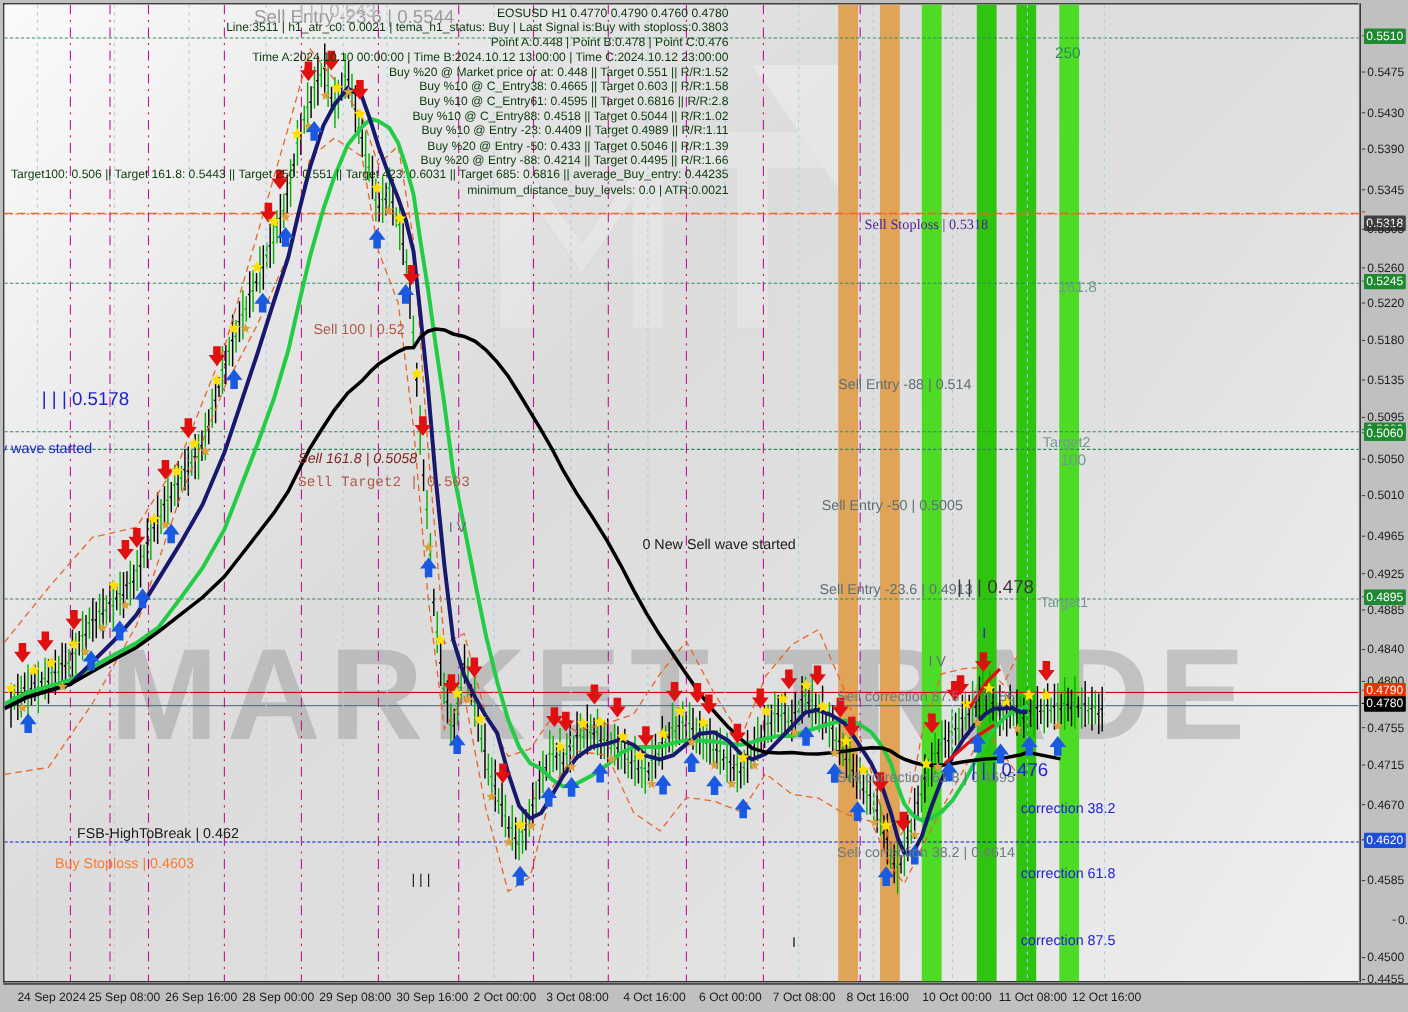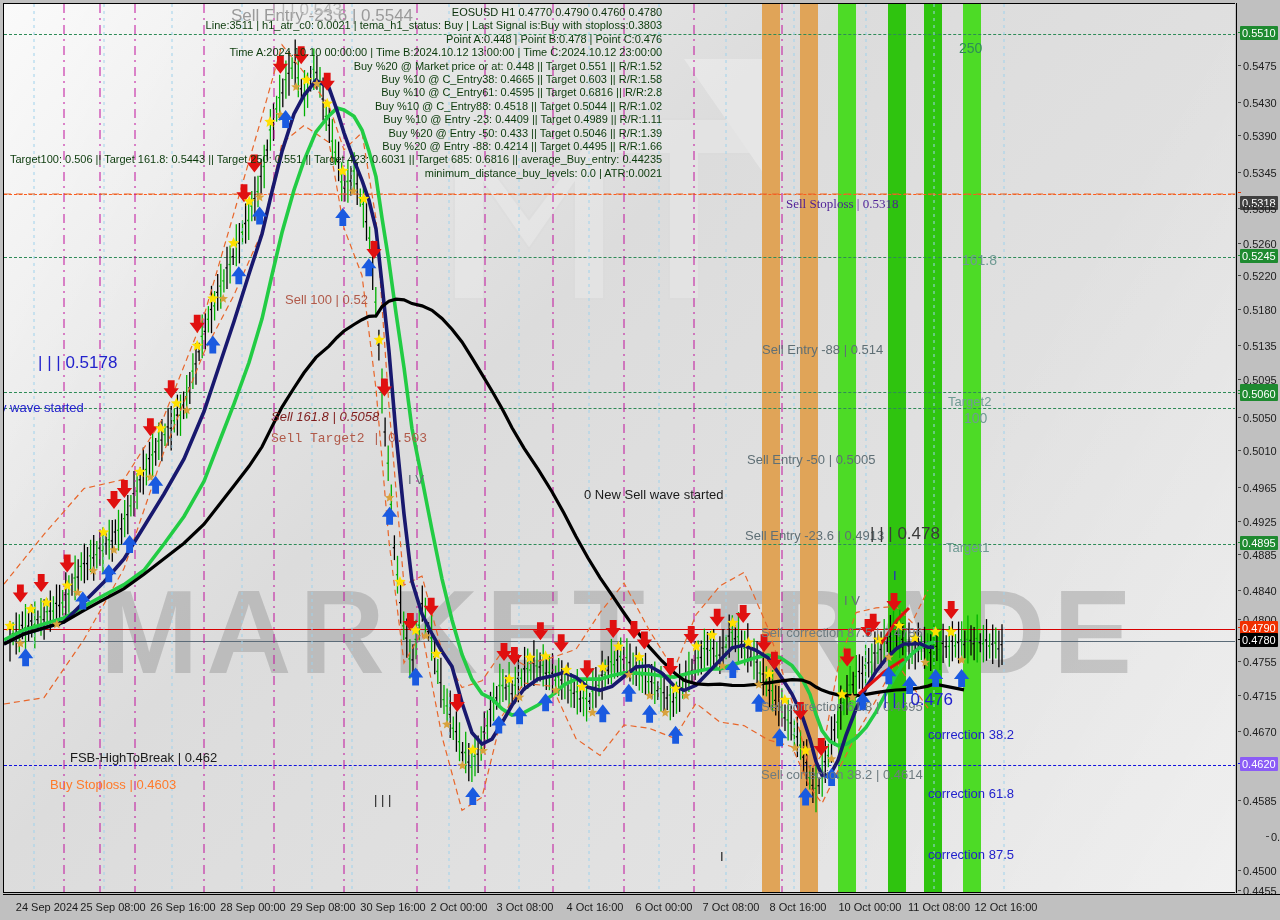--- a/index.html
+++ b/index.html
@@ -1180,21 +1180,21 @@
       <div class="ptick" style="top: 687px;">
         <span class="tk"></span>
         <span class="lb">0.4715</span>
       </div>
       <div class="ptick" style="top: 723px;">
         <span class="tk"></span>
         <span class="lb">0.4670</span>
       </div>
       <div class="ptick hl" style="top: 755px;">
         <span class="tk" style="background: rgb(17, 17, 238);"></span>
-        <span class="lb" style="background: #8b5cf6;">0.4620</span>
+        <span class="lb" style="background: #1d4ed8;">0.4620</span>
       </div>
       <div class="ptick" style="top: 792px;">
         <span class="tk"></span>
         <span class="lb">0.4585</span>
       </div>
       <div class="ptick" style="top: 828px; margin-left: 28px;">
         <span class="tk"></span>
         <span class="lb">0.4540</span>
       </div>
       <div class="ptick" style="top: 862px;">

